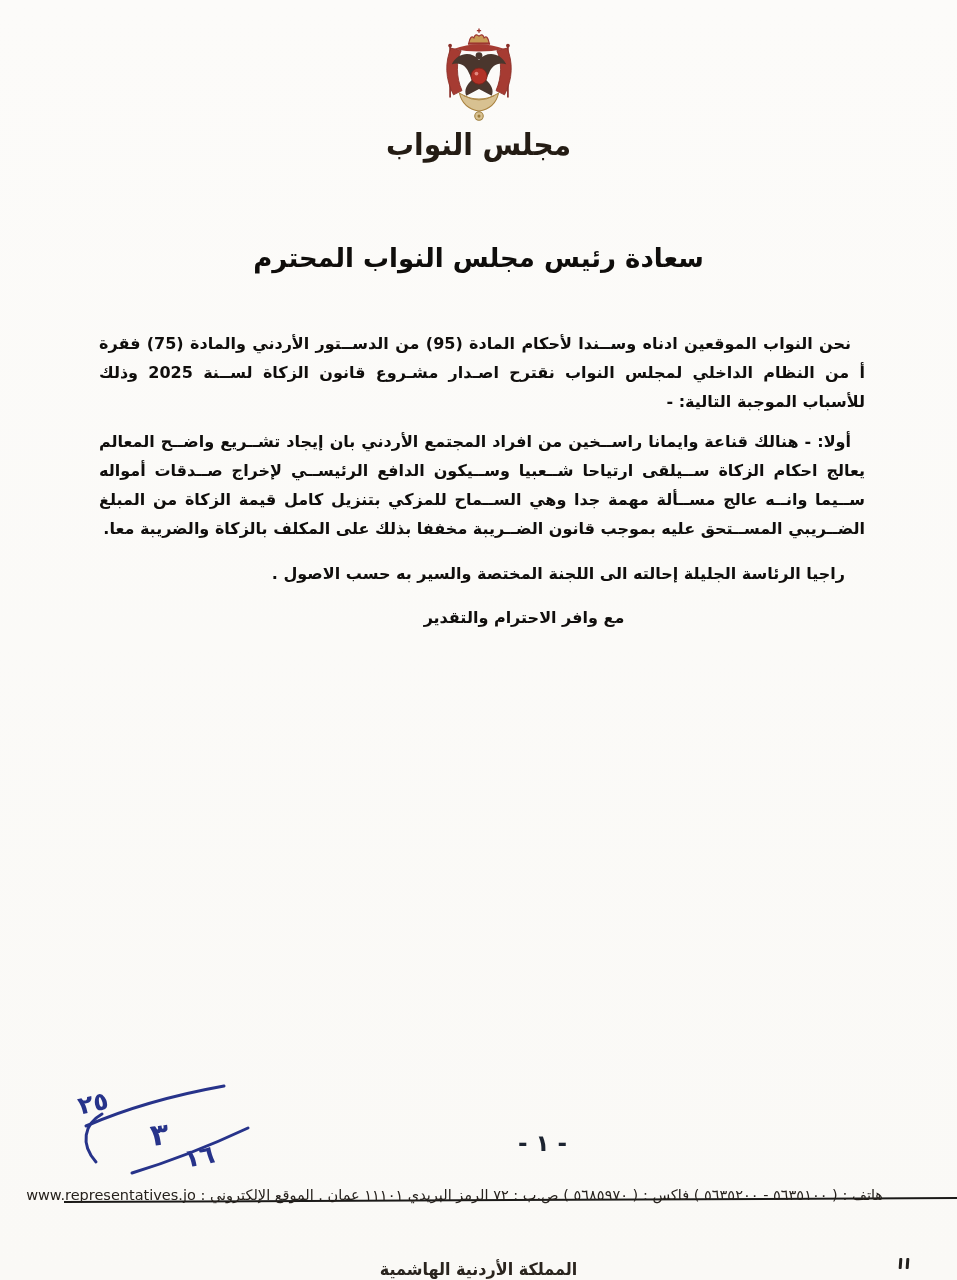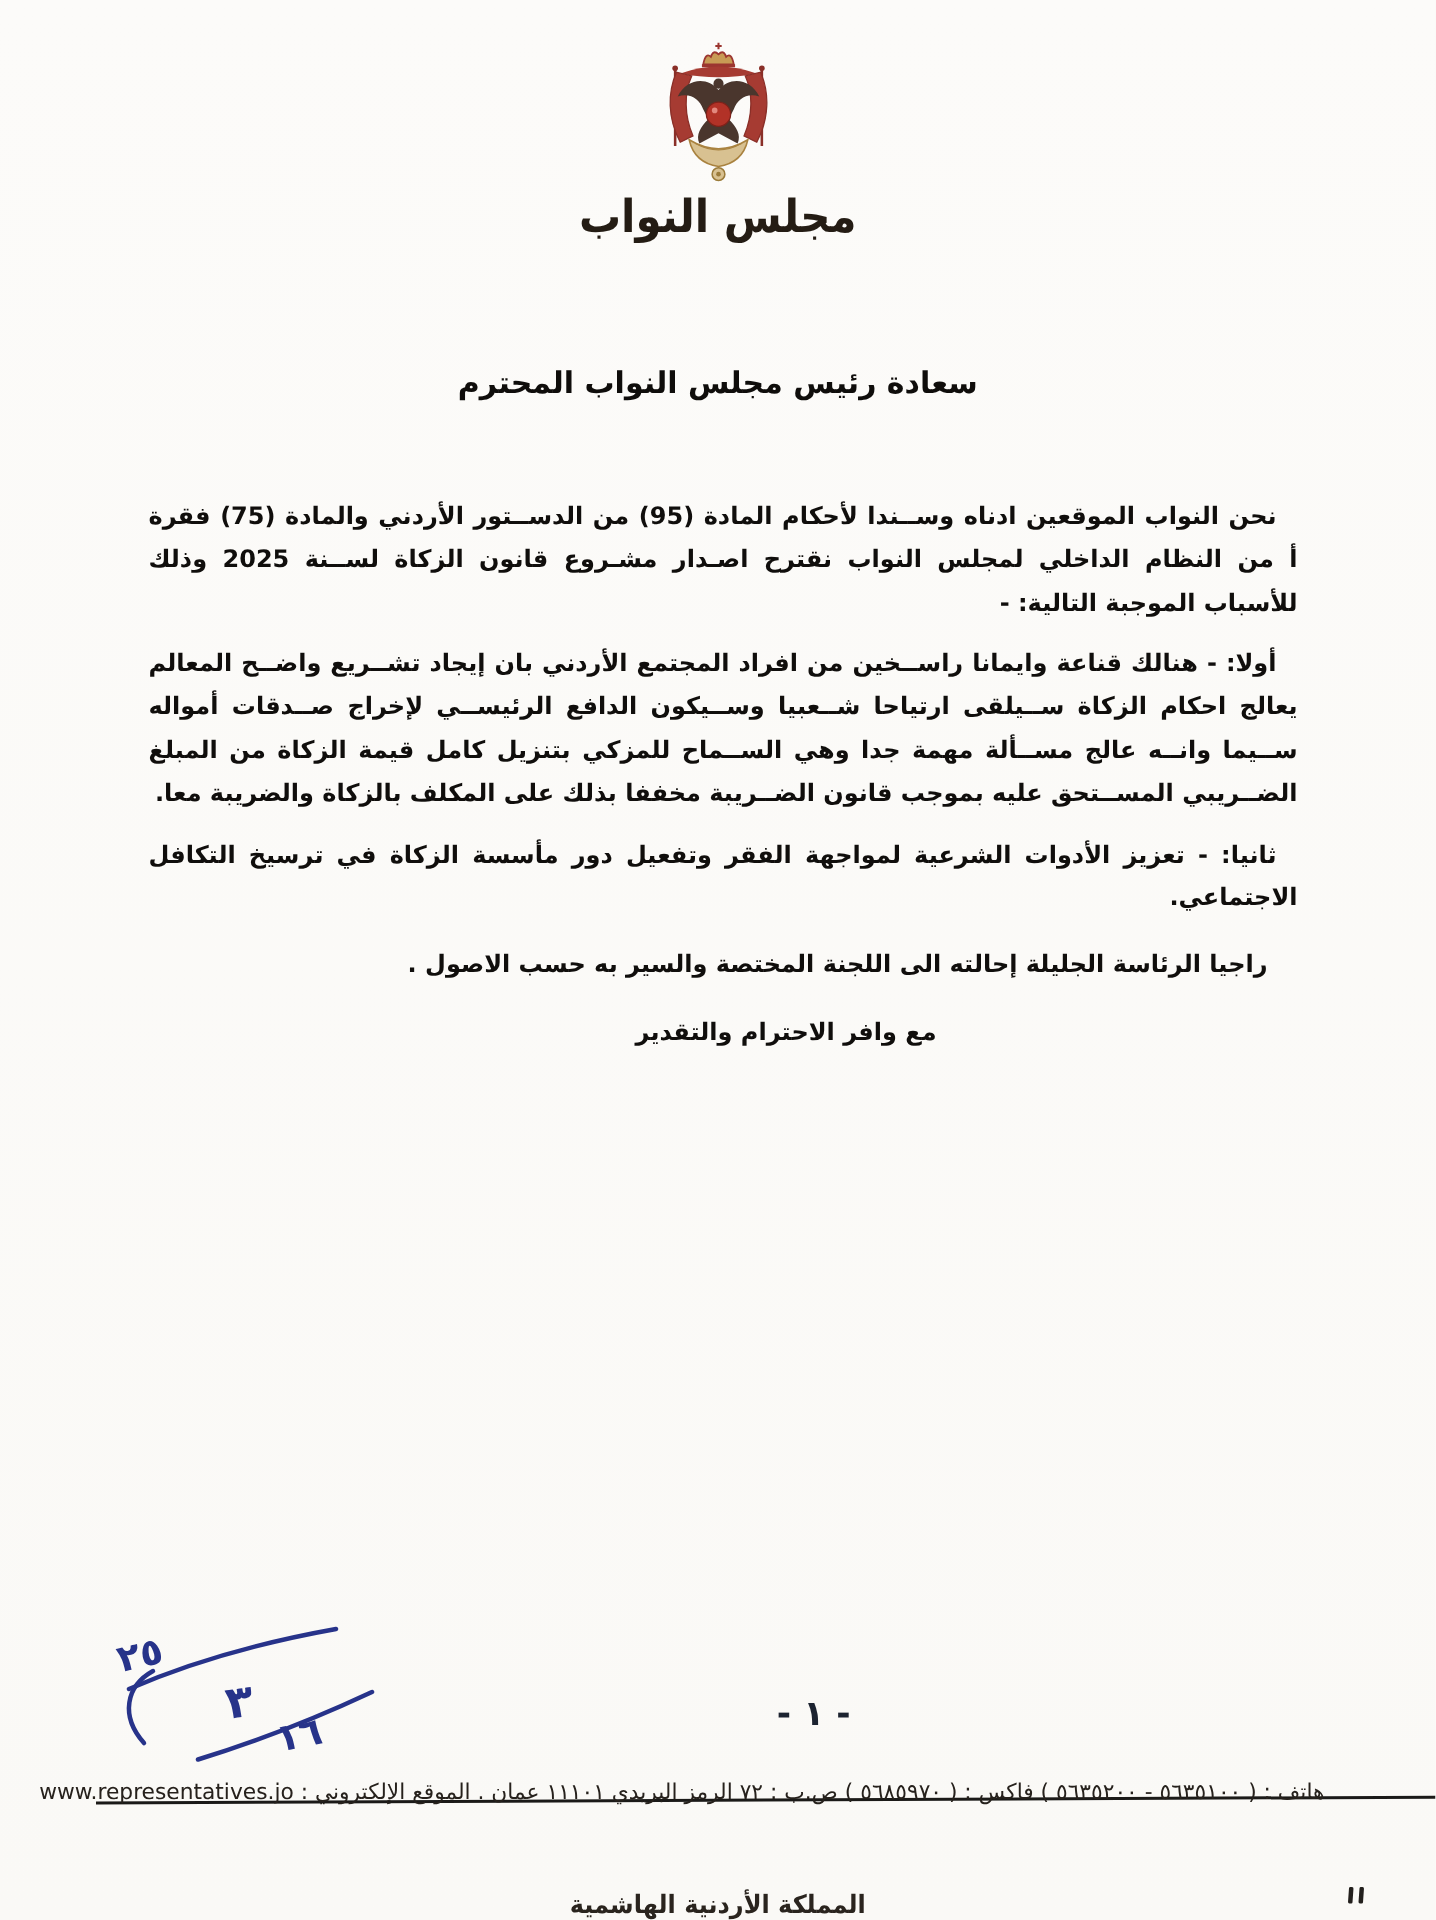--- a/index.html
+++ b/index.html
@@ -13,21 +13,21 @@
   
   .emblem{position:absolute;top:26px;left:50%;transform:translateX(-50%);width:122px;height:102px;}
   .council-name{
     position:absolute;top:128px;left:0;width:100%;text-align:center;
     direction:rtl;font-size:28px;font-weight:700;color:#241c14;
     transform:scaleY(1.08);letter-spacing:1px;
   }
   
   .salutation{
     position:absolute;top:243px;left:0;width:100%;text-align:center;
-    direction:rtl;font-size:20px;font-weight:700;color:#0f0d0b;
+    direction:rtl;font-size:26px;font-weight:700;color:#0f0d0b;
   }
   .letter-body{
     position:absolute;top:330px;left:99px;right:92px;
     direction:rtl;text-align:justify;
     font-size:16px;font-weight:700;line-height:1.8;color:#100e0c;
   }
   .para{margin:0 0 12px 0;text-indent:14px;}
   .closing-request{margin-top:16px;text-indent:20px;line-height:1.8;}
   .closing-salute{margin-top:14px;width:max-content;position:relative;margin-left:auto;margin-right:auto;left:42px;}
   
@@ -93,21 +93,20 @@
   </svg>
 
   <div class="council-name">مجلس النواب</div>
 
   <div class="salutation">سعادة رئيس مجلس النواب المحترم</div>
 
   <div class="letter-body">
 
   <p class="para">نحن النواب الموقعين ادناه وســندا لأحكام المادة (95) من الدســتور الأردني والمادة (75) فقرة أ من النظام الداخلي لمجلس النواب نقترح اصـدار مشـروع قانون الزكاة لســنة 2025 وذلك للأسباب الموجبة التالية: -</p>
       <p class="para">أولا: - هنالك قناعة وايمانا راســخين من افراد المجتمع الأردني بان إيجاد تشــريع واضــح المعالم يعالج احكام الزكاة ســيلقى ارتياحا شــعبيا وســيكون الدافع الرئيســي لإخراج صــدقات أمواله ســيما وانــه عالج مســألة مهمة جدا وهي الســماح للمزكي بتنزيل كامل قيمة الزكاة من المبلغ الضــريبي المســتحق عليه بموجب قانون الضــريبة مخففا بذلك على المكلف بالزكاة والضريبة معا.</p>
-      <p class="para">ثانيا: - تعزيز الأدوات الشرعية لمواجهة الفقر وتفعيل دور مأسسة الزكاة في ترسيخ التكافل الاجتماعي.</p>
       <p class="closing-request">راجيا الرئاسة الجليلة إحالته الى اللجنة المختصة والسير به حسب الاصول .</p>
       <p class="closing-salute">مع وافر الاحترام والتقدير</p>
     </div>
 
   <svg class="handwritten" viewBox="0 0 214 108" aria-hidden="true">
     <g fill="none" stroke="#27338a" stroke-width="3" stroke-linecap="round">
 
       <path d="M10 50 Q 70 24 148 10"></path>
 
       <path d="M26 38 C 8 48 4 68 20 86"></path>

